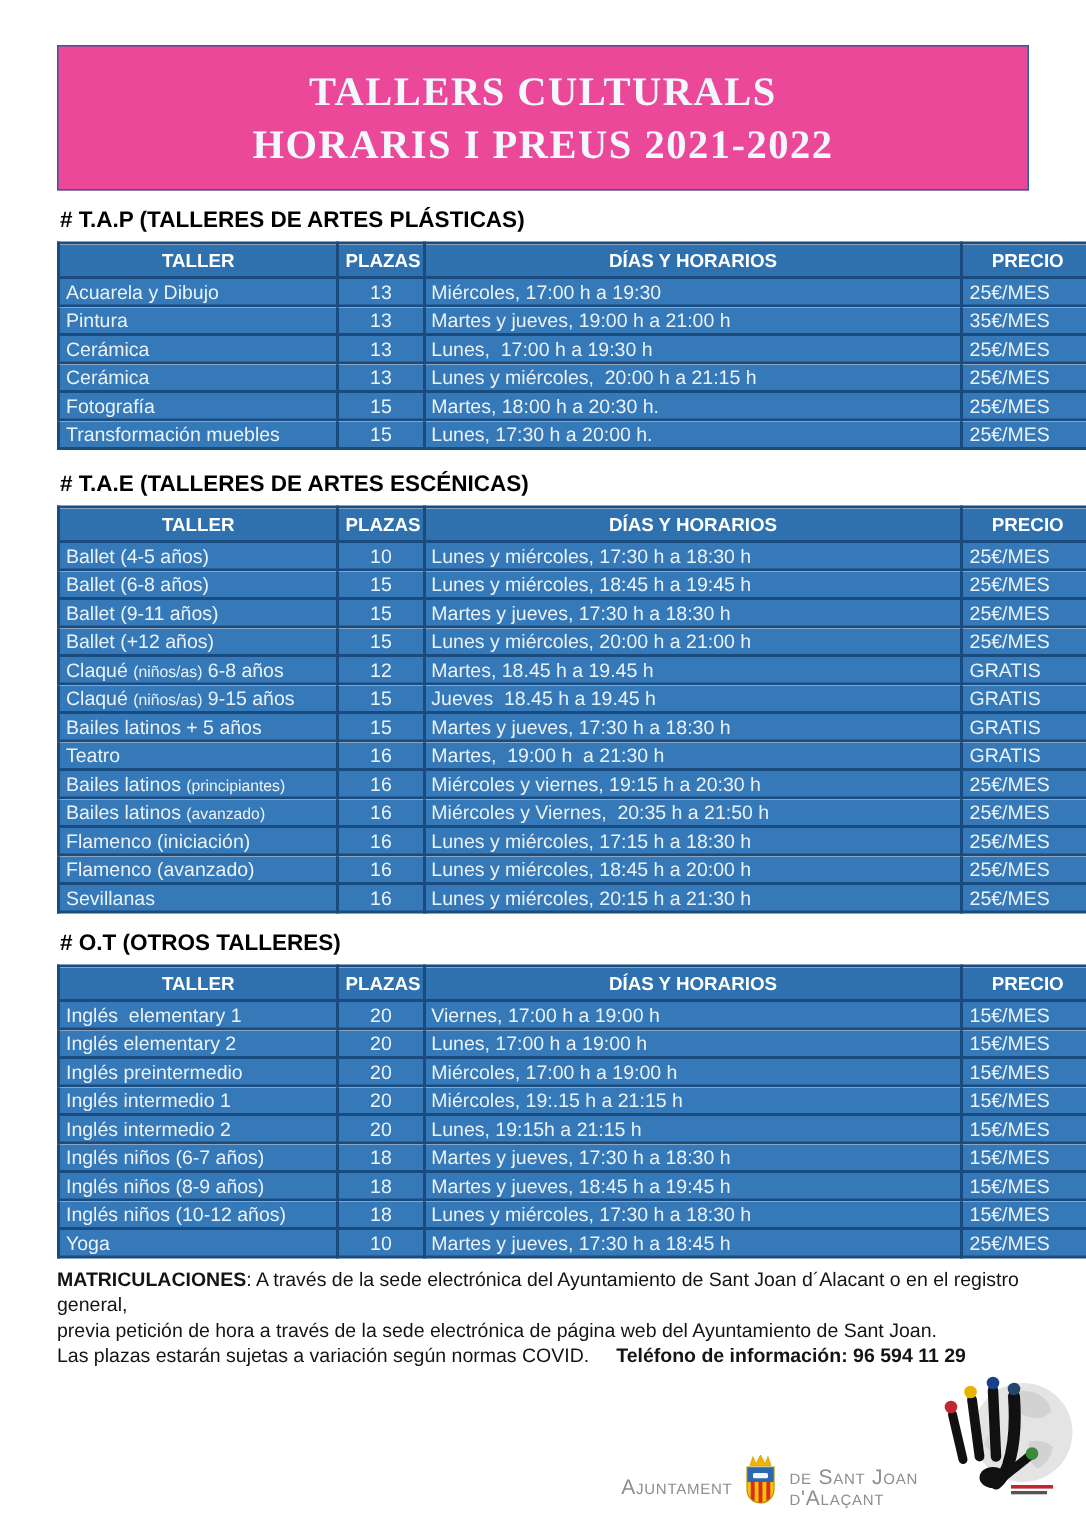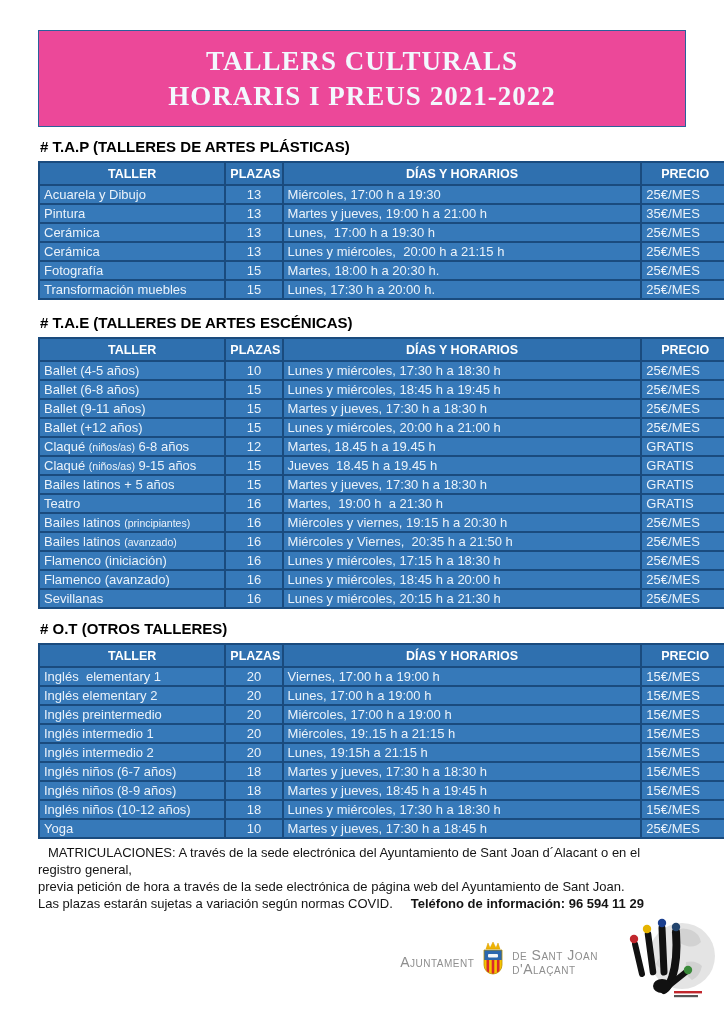--- a/index.html
+++ b/index.html
@@ -74,28 +74,28 @@
   col.w-horario{width:52%;}
   col.w-precio{width:12.7%;}
   
   .footer{
     margin:5px 38px 0 38px;
     width:648px;
     font-size:13px;
     line-height:17px;
     color:#141414;
   }
-  .footer b{font-weight:normal;margin-left:10px;}
+  .footer b{font-weight:bold;}
   .footer .phone{font-weight:bold;margin-left:18px;margin-top:34px;}
   .footer span{white-space:pre-wrap;}
   
   .logos{
     position:absolute;
     right:6px;bottom:12px;
-    display:flex;align-items:center;gap:28px;
+    display:flex;align-items:flex-end;gap:14px;
   }
   .aj-logo{
     display:flex;align-items:center;gap:6px;
     color:#8E8E8E;
     font-variant:small-caps;
     letter-spacing:0.5px;
   }
   .aj-logo .aj-word{font-size:14px;}
   .aj-logo .aj-right{display:flex;flex-direction:column;line-height:14px;font-size:14px;}
   .hand-logo{width:92px;height:96px;}

